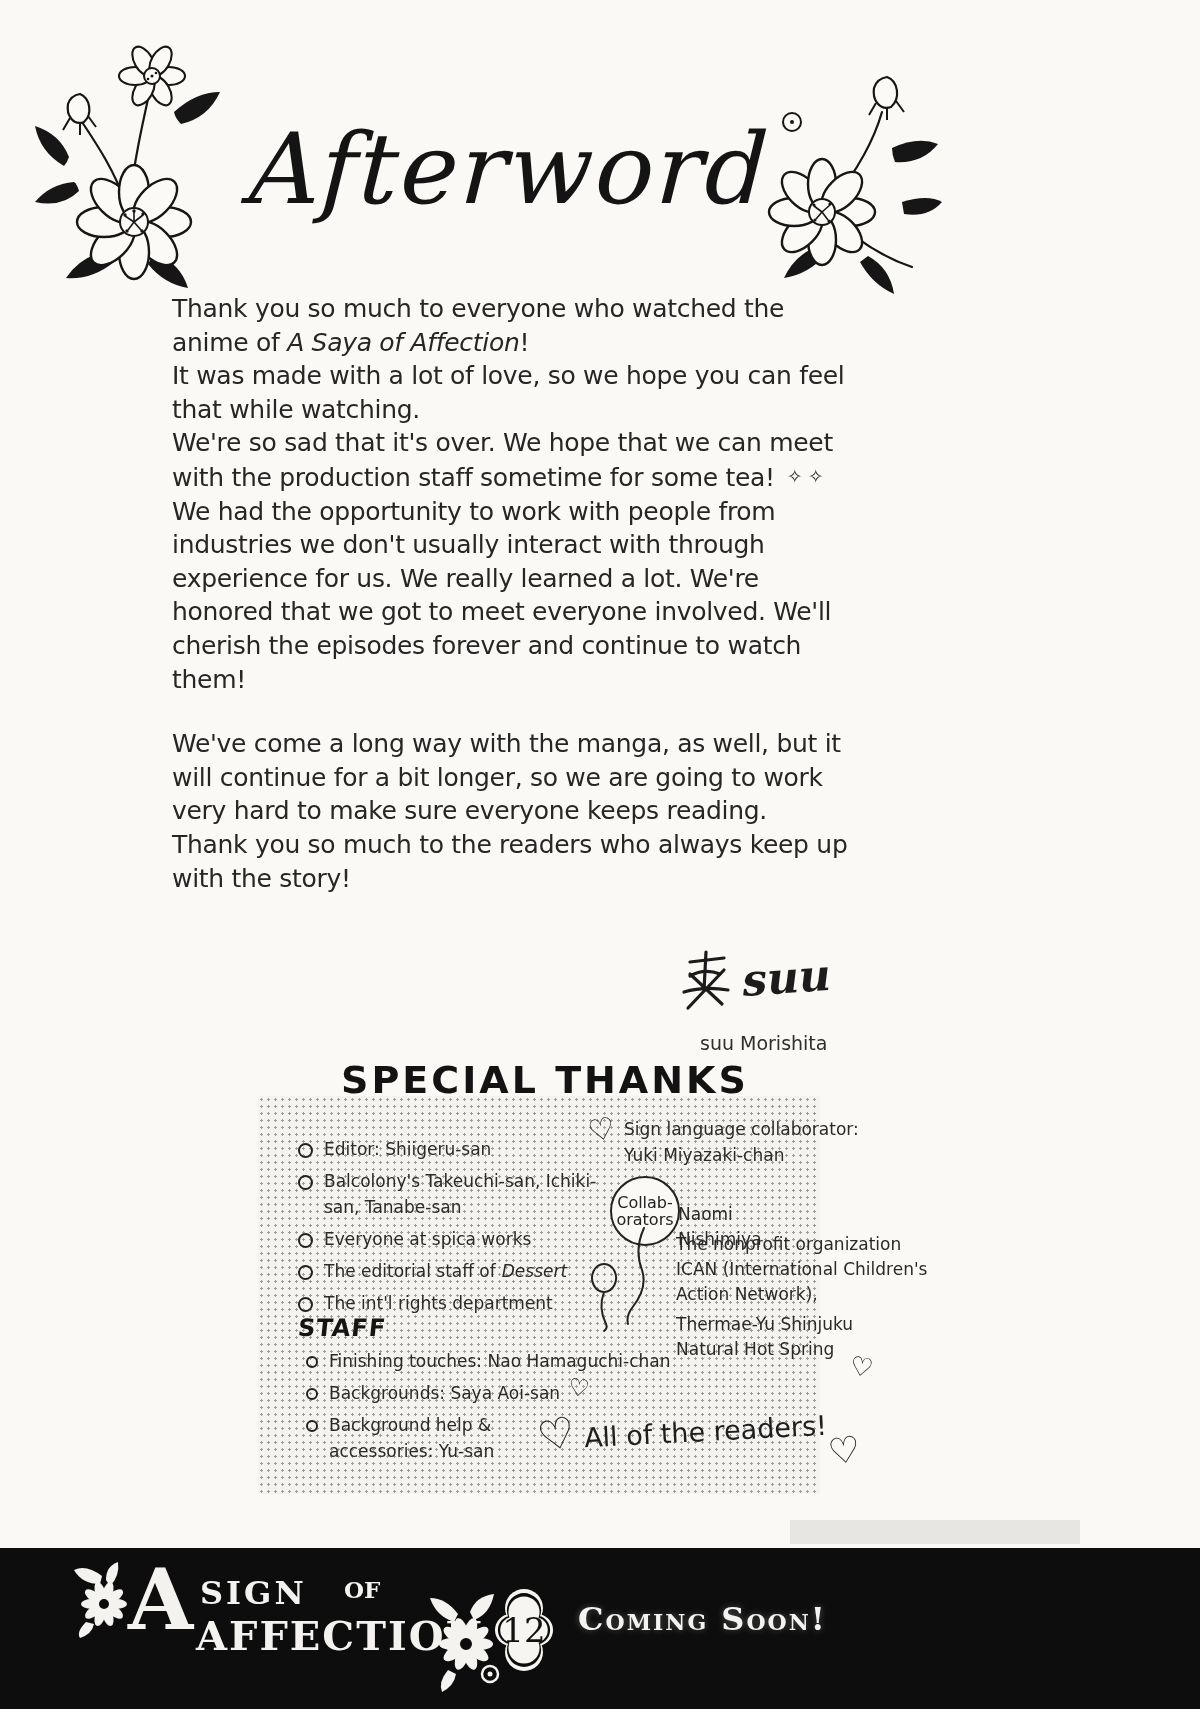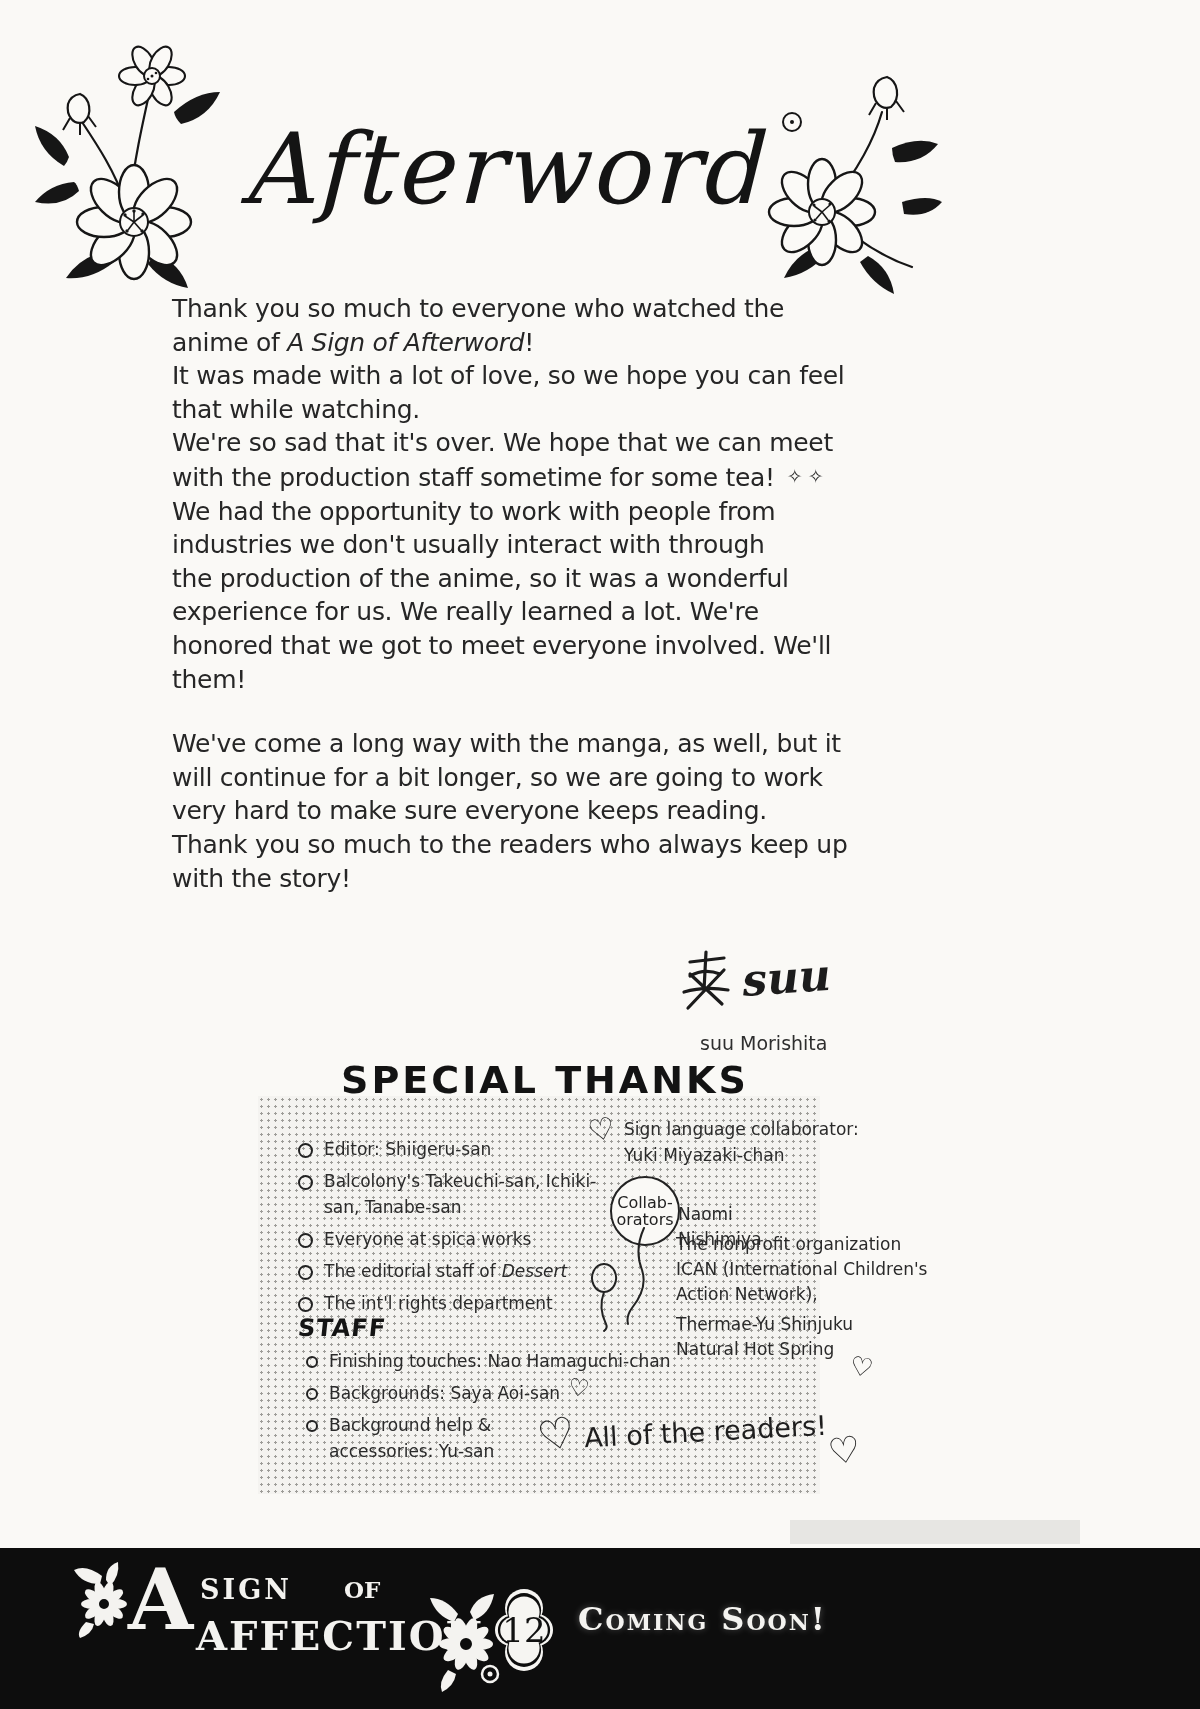--- a/index.html
+++ b/index.html
@@ -62,21 +62,21 @@
   .h4{left:592px;top:256px;font-size:26px;transform:rotate(10deg);}
   .h5{left:570px;top:334px;font-size:36px;transform:rotate(-8deg);}
 
   
   .scan-strip{position:absolute;left:790px;top:1520px;width:290px;height:24px;
               background:#e7e6e3;}
   .footer{position:absolute;left:0;top:1548px;width:1200px;height:161px;background:#0d0d0d;}
   .logo-a{position:absolute;left:128px;top:2px;font-family:"DejaVu Serif",serif;
           font-size:84px;font-weight:bold;color:#f3f2ef;}
   .logo-sign{position:absolute;left:200px;top:26px;font-family:"DejaVu Serif",serif;
-             font-size:27px;font-weight:bold;letter-spacing:3px;color:#f3f2ef;}
+             font-size:32px;font-weight:bold;letter-spacing:3px;color:#f3f2ef;}
   .logo-of{position:absolute;left:344px;top:28px;font-family:"DejaVu Serif",serif;
            font-size:23px;font-weight:bold;color:#f3f2ef;}
   .logo-affection{position:absolute;left:196px;top:64px;font-family:"DejaVu Serif",serif;
                   font-size:40px;font-weight:bold;letter-spacing:2px;color:#f3f2ef;}
   .sprig{position:absolute;left:72px;top:14px;}
   .footer-flowers{position:absolute;left:428px;top:44px;}
   .badge{position:absolute;left:494px;top:40px;width:60px;height:84px;}
   .badge-num{position:absolute;left:494px;top:40px;width:60px;height:84px;display:flex;
              align-items:center;justify-content:center;font-family:"DejaVu Serif",serif;
              font-size:34px;color:#111;}
@@ -188,30 +188,30 @@
       <path d="M-11,9 L-18,21 M0,13 L0,26 M9,7 L17,18" fill="none" stroke="#161616" stroke-width="2"></path>
     </g>
     <g transform="translate(60,70)">
       <circle r="9" fill="#fbfaf7" stroke="#161616" stroke-width="2"></circle>
       <circle r="2" fill="#161616"></circle>
     </g>
   </svg>
 
   <div class="body-text">
     <div class="ln">Thank you so much to everyone who watched the</div>
-    <div class="ln"><span>anime of </span><span class="it">A Sign of Afterword</span><span>!</span></div>
+    <div class="ln"><span>anime of </span><span class="it">A Saya of Affection</span><span>!</span></div>
     <div class="ln">It was made with a lot of love, so we hope you can feel</div>
     <div class="ln">that while watching.</div>
     <div class="ln">We're so sad that it's over. We hope that we can meet</div>
     <div class="ln"><span>with the production staff sometime for some tea!</span><span class="sparkles">✧✧</span></div>
     <div class="ln">We had the opportunity to work with people from</div>
     <div class="ln">industries we don't usually interact with through</div>
-    <div class="ln">the production of the anime, so it was a wonderful</div>
     <div class="ln">experience for us. We really learned a lot. We're</div>
     <div class="ln">honored that we got to meet everyone involved. We'll</div>
+    <div class="ln">cherish the episodes forever and continue to watch</div>
     <div class="ln">them!</div>
     <div class="para-gap"></div>
     <div class="ln">We've come a long way with the manga, as well, but it</div>
     <div class="ln">will continue for a bit longer, so we are going to work</div>
     <div class="ln">very hard to make sure everyone keeps reading.</div>
     <div class="ln">Thank you so much to the readers who always keep up</div>
     <div class="ln">with the story!</div>
   </div>
 
   <svg class="sig-scribble" width="70" height="80" viewBox="0 0 70 80">

